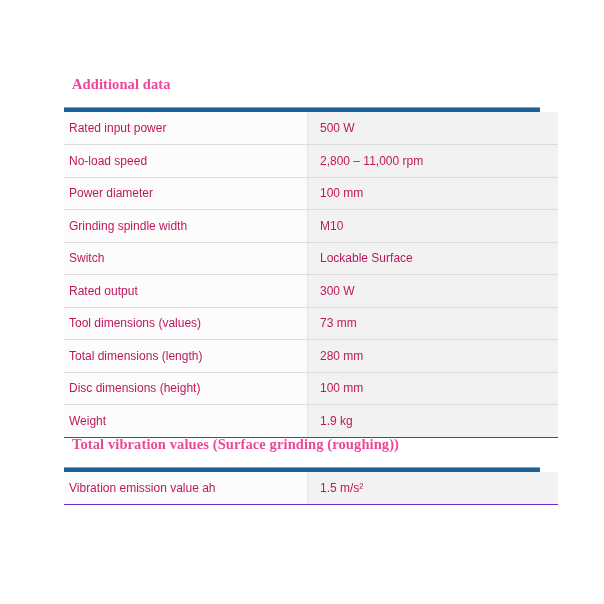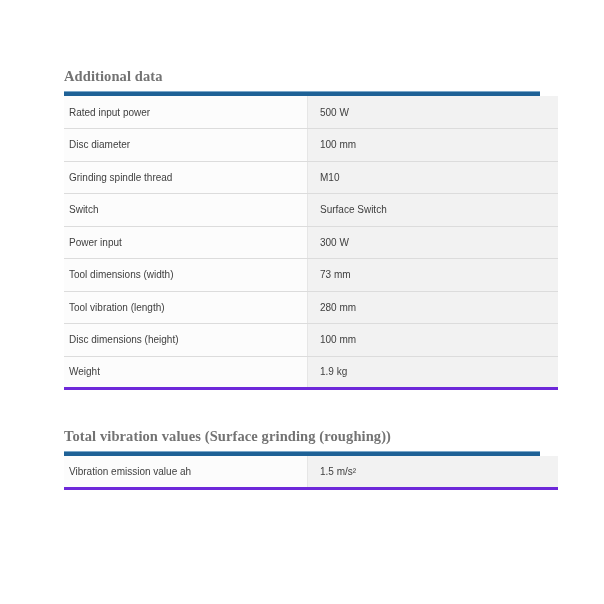--- a/index.html
+++ b/index.html
@@ -29,23 +29,23 @@
   }
 
   #block-additional-data { top: 68px; }
   #block-vibration       { top: 428px; }
 
   .section-heading {
     font-family: "Liberation Serif", serif;
     font-weight: bold;
     font-size: 14.5px;
     line-height: 17px;
-    color: #737373;
+    color: #ec4899;
     letter-spacing: 0.1px;
-    margin: 0;
+    margin: 8px;
     padding: 0 0 6px 0;
     white-space: nowrap;
   }
 
   .heading-rule {
     height: 4px;
     background: #1e6196;
     border-top: 1px solid #7ba7c9;
     margin-bottom: 0;
   }
@@ -55,81 +55,85 @@
     border-collapse: collapse;
     table-layout: fixed;
   }
 
   .spec-table tr {
     height: 32.5px;
   }
 
   .spec-table td {
     font-family: "Liberation Sans", sans-serif;
-    font-size: 10px;
-    color: #404040;
+    font-size: 12px;
+    color: #be185d;
     padding: 0 0 0 5px;
     vertical-align: middle;
     border-bottom: 1px solid #dcdcdc;
     overflow: hidden;
     white-space: nowrap;
   }
 
   .spec-table td.cell-label {
     width: 238px;
     background: #fcfcfc;
     border-right: 1px solid #e6e6e6;
   }
 
   .spec-table td.cell-value {
     width: 238px;
     background: #f2f2f2;
     padding-left: 12px;
   }
 
   .spec-table tr:last-child td {
-    border-bottom: 3px solid #6d28d9;
+    border-bottom: 1px solid #6d28d9;
   }
 </style>
 </head>
 <body>
 
 <div id="page">
 
   <section class="spec-block" id="block-additional-data">
     <h2 class="section-heading">Additional data</h2>
     <div class="heading-rule"></div>
     <table class="spec-table">
       <tbody>
         <tr>
           <td class="cell-label">Rated input power</td>
           <td class="cell-value">500 W</td>
         </tr>
         <tr>
-          <td class="cell-label">Disc diameter</td>
+          <td class="cell-label">No-load speed</td>
+          <td class="cell-value">2,800 – 11,000 rpm</td>
+        </tr>
+        <tr>
+          <td class="cell-label">Power diameter</td>
           <td class="cell-value">100 mm</td>
         </tr>
         <tr>
-          <td class="cell-label">Grinding spindle thread</td>
+          <td class="cell-label">Grinding spindle width</td>
           <td class="cell-value">M10</td>
         </tr>
         <tr>
           <td class="cell-label">Switch</td>
-          <td class="cell-value">Surface Switch</td>
+          <td class="cell-value">Lockable Surface</td>
         </tr>
         <tr>
-          <td class="cell-label">Power input</td>
+          <td class="cell-label">Rated output</td>
           <td class="cell-value">300 W</td>
         </tr>
         <tr>
-          <td class="cell-label">Tool dimensions (width)</td>
+          <td class="cell-label">Tool dimensions (values)</td>
           <td class="cell-value">73 mm</td>
         </tr>
         <tr>
-          <td class="cell-label">Tool vibration (length)</td>
+          <td class="cell-label">Total dimensions (length)</td>
           <td class="cell-value">280 mm</td>
         </tr>
         <tr>
           <td class="cell-label">Disc dimensions (height)</td>
           <td class="cell-value">100 mm</td>
         </tr>
         <tr>
           <td class="cell-label">Weight</td>
           <td class="cell-value">1.9 kg</td>
         </tr>

